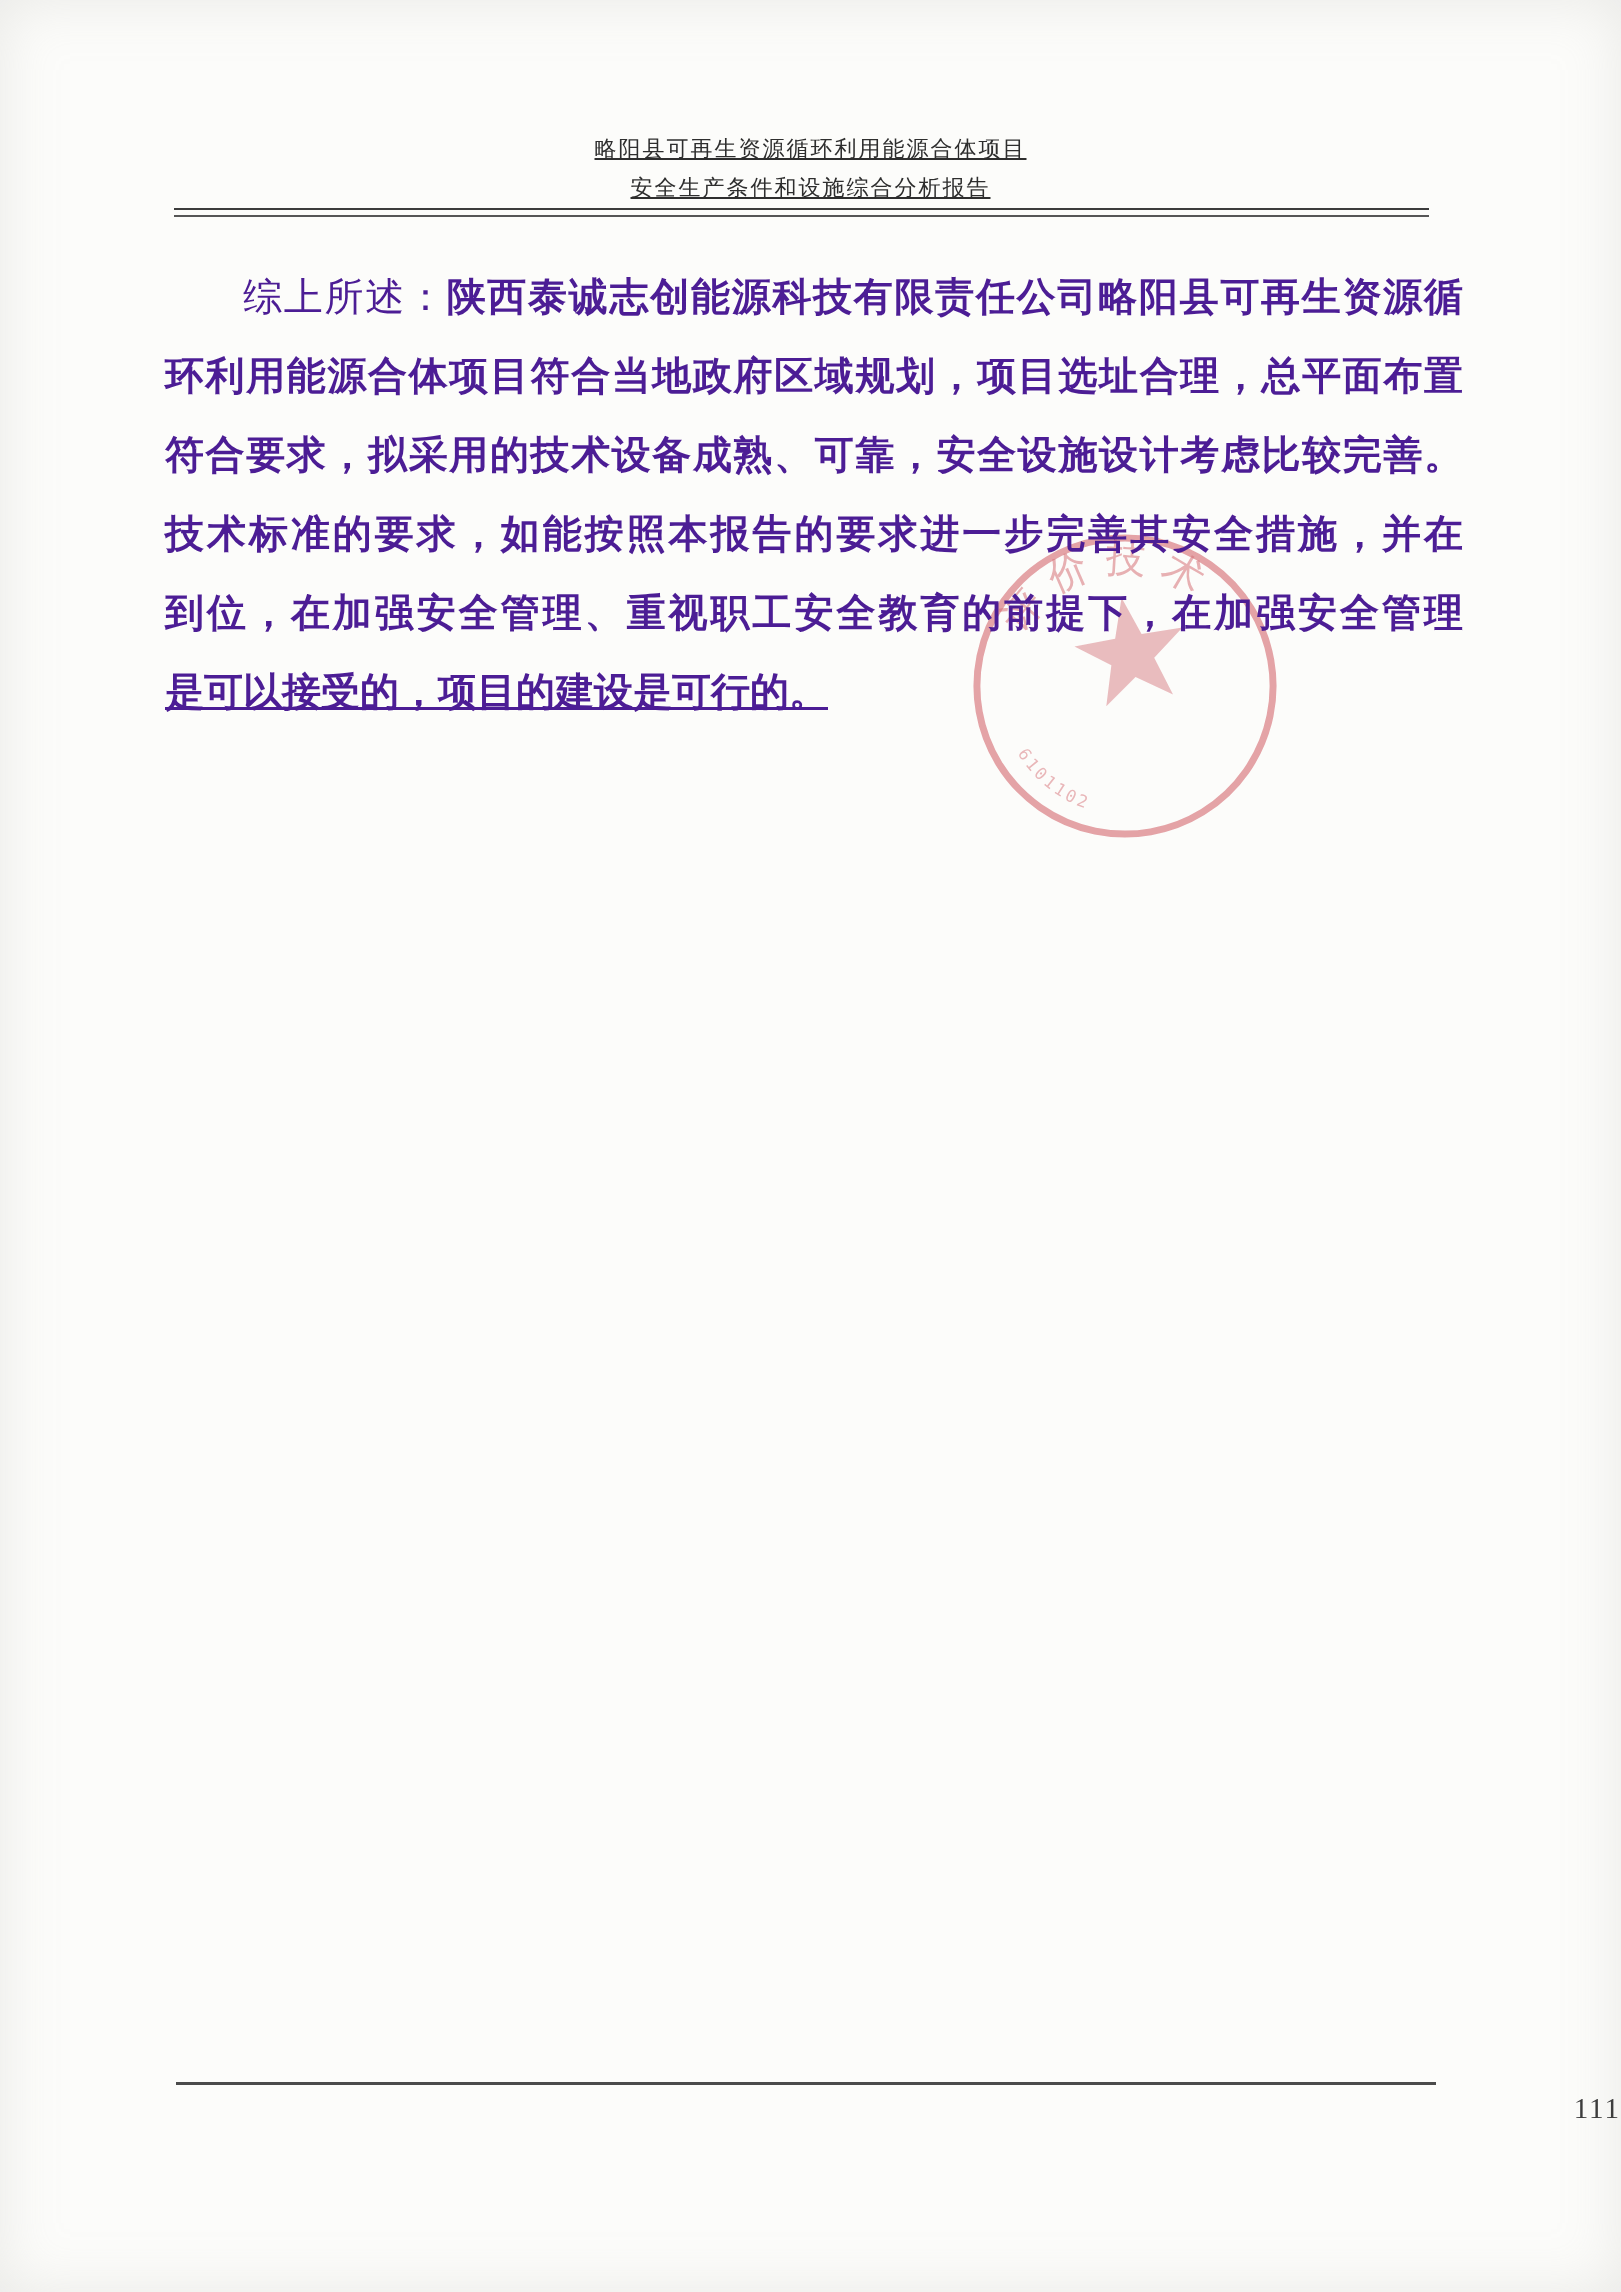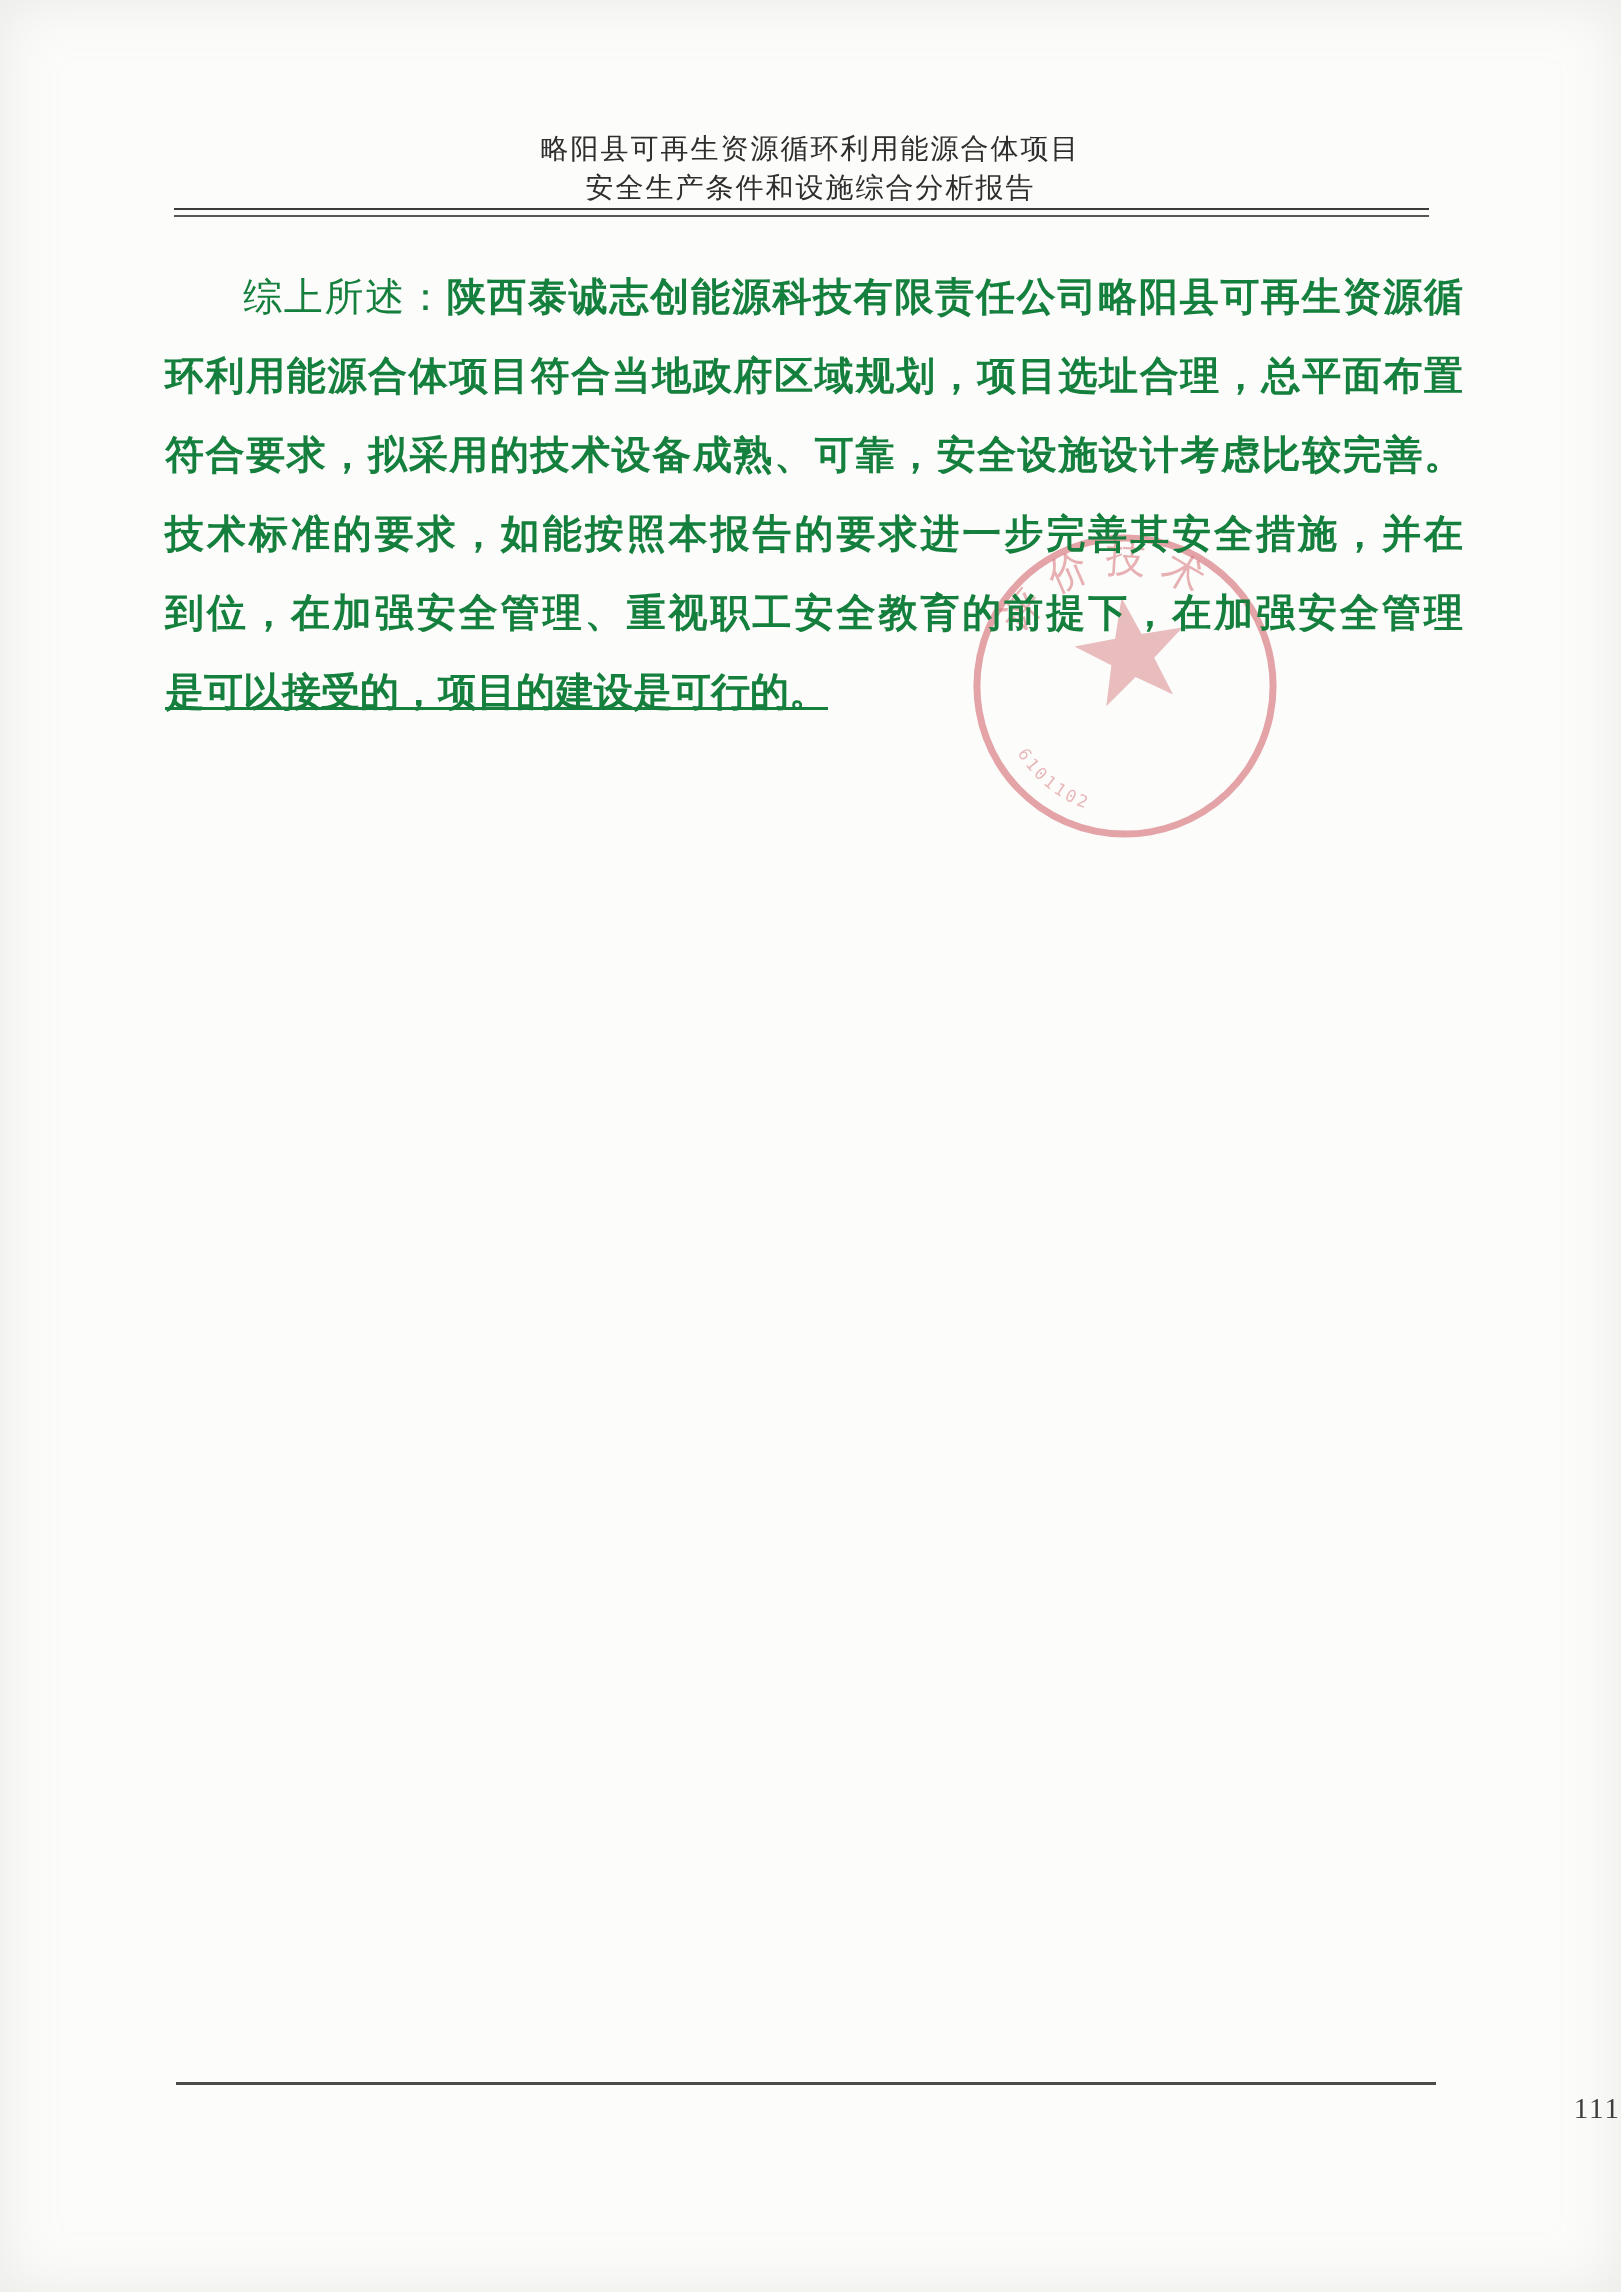--- a/index.html
+++ b/index.html
@@ -14,38 +14,39 @@
     box-shadow: inset 0 0 59px rgba(180,180,175,0.25);
   }
   
   .header {
     position: absolute;
     top: 129px; left: 0; width: 100%;
     text-align: center;
     color: #2e2e2e;
   }
   .header-line {
-    font-size: 28px;
+    font-size: 22px;
     line-height: 39px;
     letter-spacing: 2px;
+    text-decoration: underline;
   }
   .header-rule {
     position: absolute;
     top: 208px; left: 174px;
     width: 1255px; height: 4.9px;
     border-top: 2.9px solid #3c3c3c;
     border-bottom: 2px solid #565656;
   }
   
   .body-text {
     position: absolute;
     top: 257px; left: 165px;
     width: 1298px;
     z-index: 2;
-    color: #15803d;
+    color: #4c1d95;
   }
   .para-line {
     height: 79px;
     line-height: 79px;
     font-size: 39px;
     font-weight: 700;
     text-align: justify;
     text-align-last: justify;
     text-justify: inter-character;
   }

